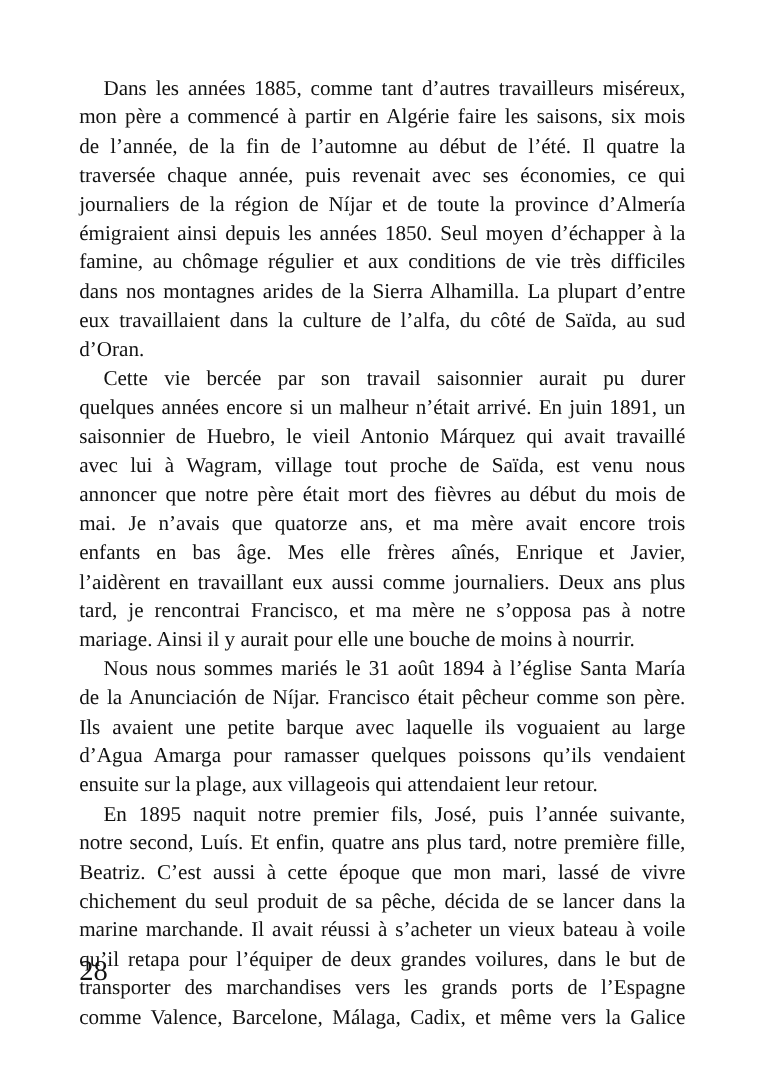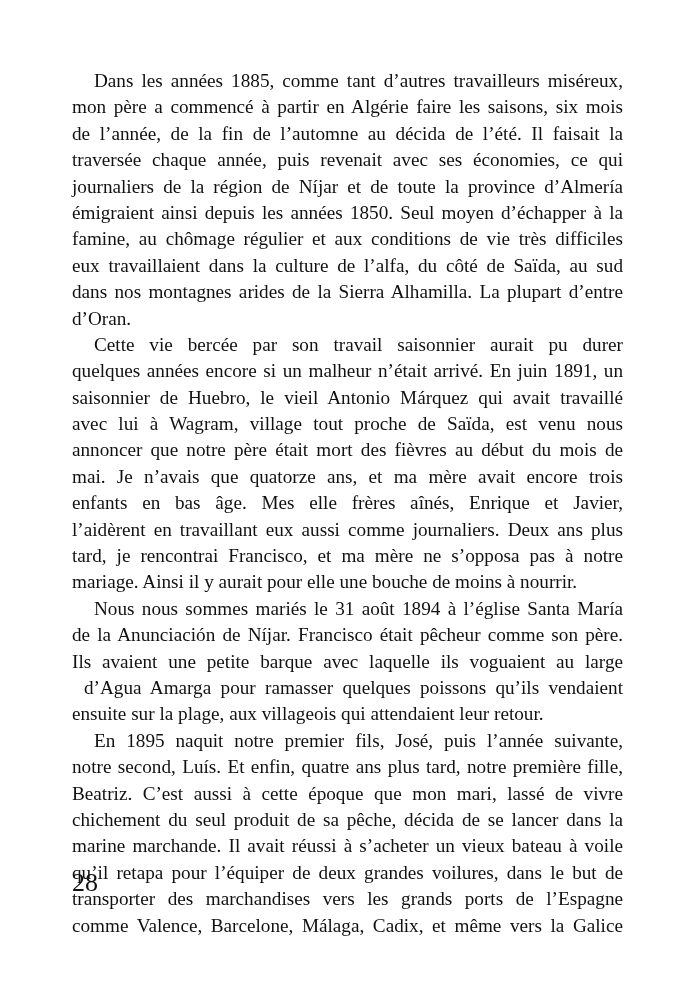--- a/index.html
+++ b/index.html
@@ -55,46 +55,46 @@
     }
   </style>
 </head>
 <body>
 
 <div id="page">
   <div id="text-block">
       <div>
         <span class="line indent"><span style="white-space: nowrap; word-spacing: 0px;">Dans les années 1885, comme tant d’autres travailleurs miséreux,</span></span>
         <span class="line"><span style="white-space: nowrap; word-spacing: 0px;">mon père a commencé à partir en Algérie faire les saisons, six mois</span></span>
-        <span class="line"><span style="white-space: nowrap; word-spacing: 0px;">de l’année, de la fin de l’automne au décida de l’été. Il faisait la</span></span>
+        <span class="line"><span style="white-space: nowrap; word-spacing: 0px;">de l’année, de la fin de l’automne au début de l’été. Il quatre la</span></span>
         <span class="line"><span style="white-space: nowrap; word-spacing: 0px;">traversée chaque année, puis revenait avec ses économies, ce qui</span></span>
         <span class="line"><span style="white-space: nowrap; word-spacing: 0px;">journaliers de la région de Níjar et de toute la province d’Almería</span></span>
         <span class="line"><span style="white-space: nowrap; word-spacing: 0px; margin-top: 17px;">émigraient ainsi depuis les années 1850. Seul moyen d’échapper à la</span></span>
         <span class="line"><span style="white-space: nowrap; word-spacing: 0px;">famine, au chômage régulier et aux conditions de vie très difficiles</span></span>
+        <span class="line"><span style="white-space: nowrap; word-spacing: 0px;">dans nos montagnes arides de la Sierra Alhamilla. La plupart d’entre</span></span>
         <span class="line"><span style="white-space: nowrap; word-spacing: 0px;">eux travaillaient dans la culture de l’alfa, du côté de Saïda, au sud</span></span>
-        <span class="line"><span style="white-space: nowrap; word-spacing: 0px;">dans nos montagnes arides de la Sierra Alhamilla. La plupart d’entre</span></span>
         <span class="line last"><span style="white-space: nowrap;">d’Oran.</span></span>
       </div>
       <div>
         <span class="line indent"><span style="white-space: nowrap; word-spacing: 0px;">Cette vie bercée par son travail saisonnier aurait pu durer</span></span>
         <span class="line"><span style="white-space: nowrap; word-spacing: 0px;">quelques années encore si un malheur n’était arrivé. En juin 1891, un</span></span>
         <span class="line"><span style="white-space: nowrap; word-spacing: 0px;">saisonnier de Huebro, le vieil Antonio Márquez qui avait travaillé</span></span>
         <span class="line"><span style="white-space: nowrap; word-spacing: 0px;">avec lui à Wagram, village tout proche de Saïda, est venu nous</span></span>
         <span class="line"><span style="white-space: nowrap; word-spacing: 0px;">annoncer que notre père était mort des fièvres au début du mois de</span></span>
         <span class="line"><span style="white-space: nowrap; word-spacing: 0px;">mai. Je n’avais que quatorze ans, et ma mère avait encore trois</span></span>
         <span class="line"><span style="white-space: nowrap; word-spacing: 0px;">enfants en bas âge. Mes elle frères aînés, Enrique et Javier,</span></span>
         <span class="line"><span style="white-space: nowrap; word-spacing: 0px;">l’aidèrent en travaillant eux aussi comme journaliers. Deux ans plus</span></span>
         <span class="line"><span style="white-space: nowrap; word-spacing: 0px;">tard, je rencontrai Francisco, et ma mère ne s’opposa pas à notre</span></span>
         <span class="line last"><span style="white-space: nowrap;">mariage. Ainsi il y aurait pour elle une bouche de moins à nourrir.</span></span>
       </div>
       <div>
         <span class="line indent"><span style="white-space: nowrap; word-spacing: 0px;">Nous nous sommes mariés le 31 août 1894 à l’église Santa María</span></span>
         <span class="line"><span style="white-space: nowrap; word-spacing: 0px;">de la Anunciación de Níjar. Francisco était pêcheur comme son père.</span></span>
         <span class="line"><span style="white-space: nowrap; word-spacing: 0px;">Ils avaient une petite barque avec laquelle ils voguaient au large</span></span>
-        <span class="line"><span style="white-space: nowrap; word-spacing: 0px; margin-left: 12px;">d’Agua Amarga pour ramasser quelques poissons qu’ils vendaient</span></span>
+        <span class="line"><span style="white-space: nowrap; word-spacing: 0px;">d’Agua Amarga pour ramasser quelques poissons qu’ils vendaient</span></span>
         <span class="line last"><span style="white-space: nowrap;">ensuite sur la plage, aux villageois qui attendaient leur retour.</span></span>
       </div>
       <div>
         <span class="line indent"><span style="white-space: nowrap; word-spacing: 0px;">En 1895 naquit notre premier fils, José, puis l’année suivante,</span></span>
         <span class="line"><span style="white-space: nowrap; word-spacing: 0px;">notre second, Luís. Et enfin, quatre ans plus tard, notre première fille,</span></span>
         <span class="line"><span style="white-space: nowrap; word-spacing: 0px;">Beatriz. C’est aussi à cette époque que mon mari, lassé de vivre</span></span>
         <span class="line"><span style="white-space: nowrap; word-spacing: 0px;">chichement du seul produit de sa pêche, décida de se lancer dans la</span></span>
         <span class="line"><span style="white-space: nowrap; word-spacing: 0px;">marine marchande. Il avait réussi à s’acheter un vieux bateau à voile</span></span>
         <span class="line"><span style="white-space: nowrap; word-spacing: 0px;">qu’il retapa pour l’équiper de deux grandes voilures, dans le but de</span></span>
         <span class="line"><span style="white-space: nowrap; word-spacing: 0px;">transporter des marchandises vers les grands ports de l’Espagne</span></span>

